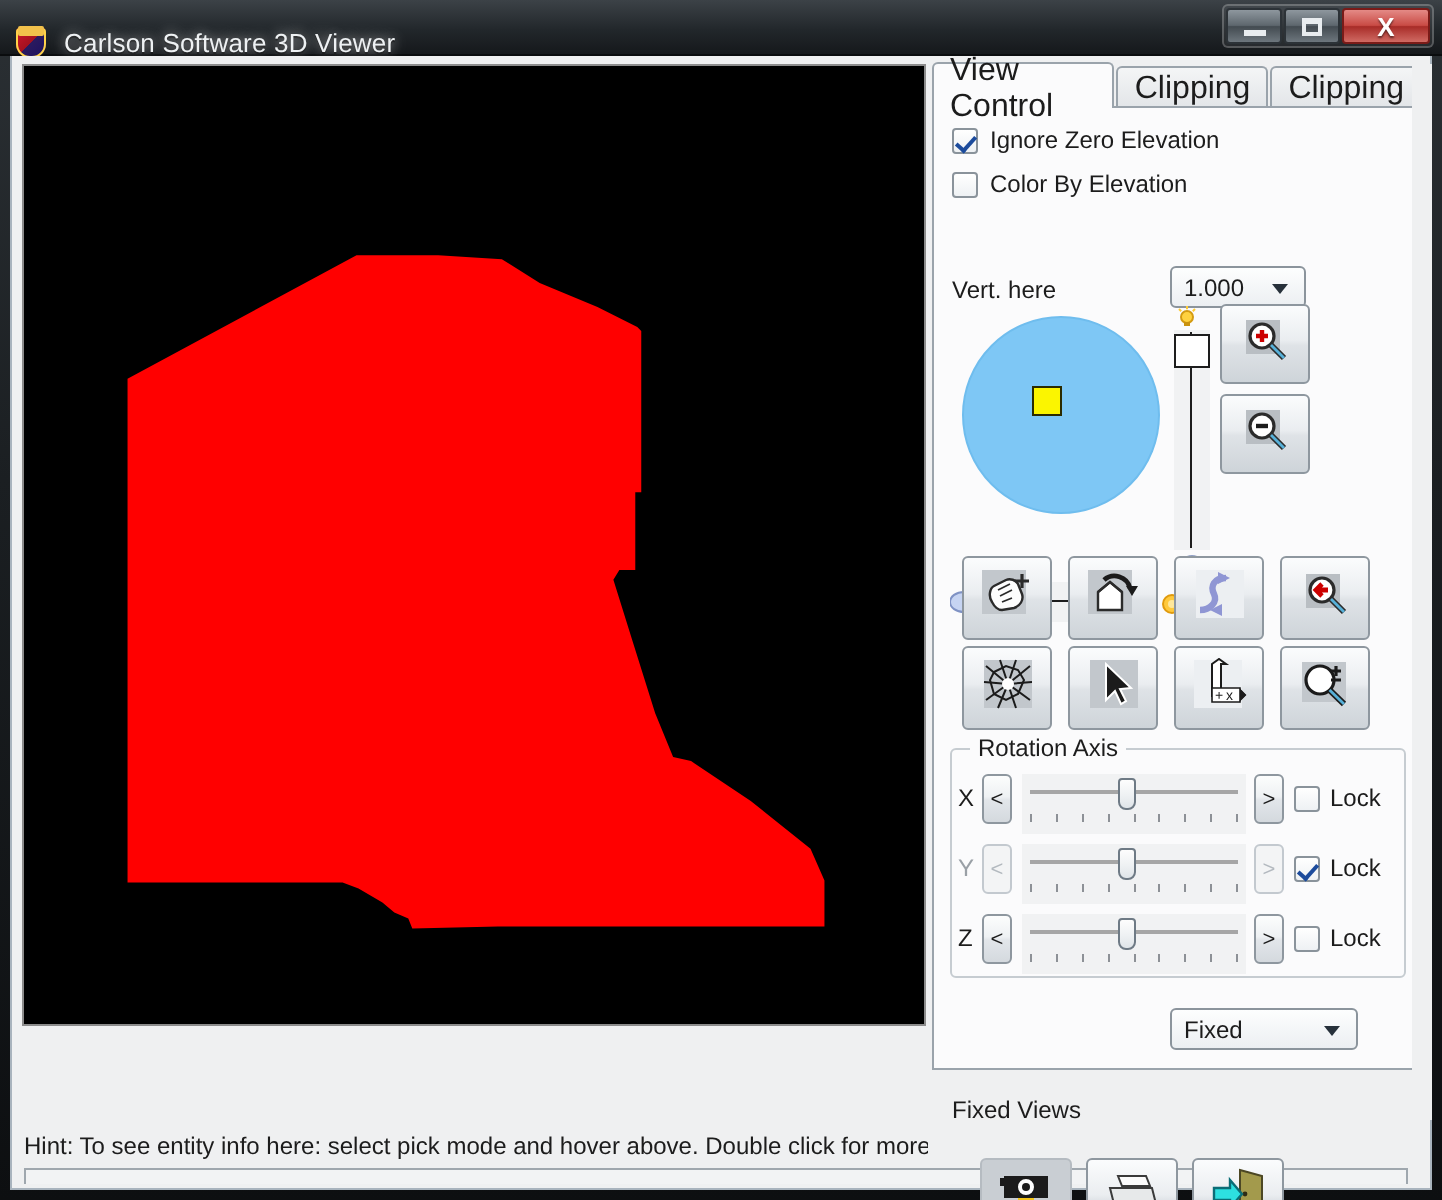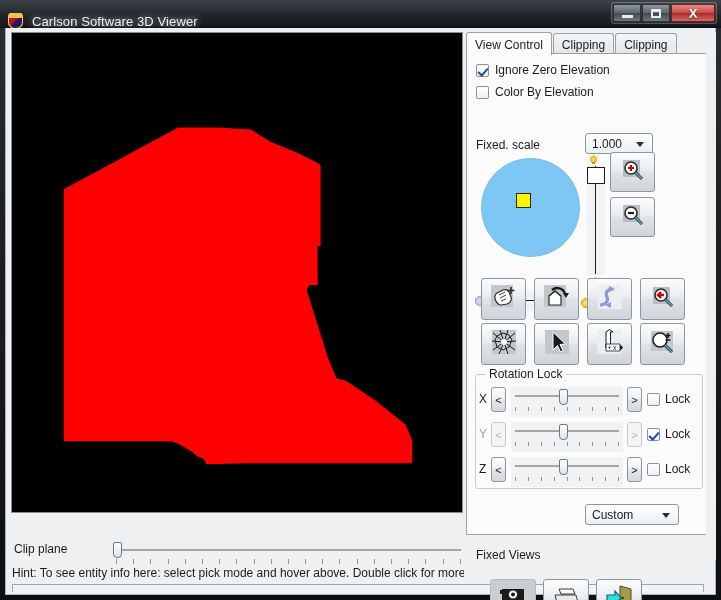--- a/index.html
+++ b/index.html
@@ -120,22 +120,22 @@
   #info-panel {
     position:absolute; left: 6px; top: 556px; width: 692px; height: 8px;
     background: #f2f3f4; border: 1px solid #9fa7ae; border-bottom:none;
   }
 
   
   #right-panel {
     position:absolute; left: 460px; top: 4px; width: 246px; height: 528px;
   }
   #tabstrip {
-    position:absolute; left: 0; top: 0; height: 22px; display:flex; align-items:center;
-    font-size: 12px;
+    position:absolute; left: 0; top: 0; height: 22px; display:flex; align-items:flex-end;
+    font-size: 16px;
   }
   .tab {
     height: 21px; padding: 2px 8px 0 8px;
     border: 1px solid #9aa3ab; border-bottom: none;
     background: linear-gradient(180deg,#f4f5f6 0%, #e2e5e8 100%);
     color:#1c1c1c; margin-right: 1px;
     border-radius: 3px 3px 0 0;
     display:flex; align-items:center;
   }
   .tab.active {
@@ -349,50 +349,20 @@
     <div id="viewport">
       <svg viewBox="0 0 452 481" preserveAspectRatio="none">
         <rect x="0" y="0" width="452" height="481" fill="#000000"></rect>
         <polygon fill="#ff0000" points="
           167,95 208,95 240,97 259,109 288,121 308,131 310,133 310,214 307,214 307,253 299,253 296,258
           306,290 317,325 326,347 335,349 365,369 395,393 402,409 402,432 290,432 238,432 195,433 193,428
           186,425 180,420 168,413 160,410 52,410 52,157 "></polygon>
       </svg>
     </div>
 
-    <div id="clipplane-row">
-      <div id="clipplane-label">Clip plane</div>
-      <div id="clip-slider">
-        <div class="track"></div>
-        <div class="thumb"></div>
-        <div class="ticks">
-          <i></i>
-            <i></i>
-            <i></i>
-            <i></i>
-            <i></i>
-            <i></i>
-            <i></i>
-            <i></i>
-            <i></i>
-            <i></i>
-          <i></i>
-            <i></i>
-            <i></i>
-            <i></i>
-            <i></i>
-            <i></i>
-            <i></i>
-            <i></i>
-            <i></i>
-            <i></i>
-            <i></i>
-        </div>
-      </div>
-    </div>
 
     <div id="hint-bar">Hint: To see entity info here: select pick mode and hover above. Double click for more features.</div>
     <div id="info-panel"></div>
 
     <div id="right-panel">
 
       <div id="tabstrip">
         <div class="tab active">View Control</div>
         <div class="tab">Clipping</div>
         <div class="tab">Clipping</div>
@@ -402,21 +372,21 @@
 
         <div class="chk-row" style="left:9px; top:9px;">
           <span class="cbox checked"></span>
           <span>Ignore Zero Elevation</span>
         </div>
         <div class="chk-row" style="left:9px; top:31px;align-items:center;">
           <span class="cbox"></span>
           <span>Color By Elevation</span>
         </div>
 
-        <div id="vert-scale-label">Fixed. scale</div>
+        <div id="vert-scale-label">Vert. here</div>
         <div class="combo" id="vert-scale-combo">
           <span>1.000</span>
           <span class="arrow"></span>
         </div>
 
         <div id="light-circle"></div>
         <div id="light-handle"></div>
 
         <div id="light-top-marker">
           <svg viewBox="0 0 11 11" width="11" height="11">
@@ -563,21 +533,21 @@
               <rect x="1" y="1" width="22" height="20" fill="#c2c7cc"></rect>
               <circle cx="10" cy="10" r="7" fill="#fff" stroke="#1b1b1b" stroke-width="1.6"></circle>
               <path d="M18 3 v5 M15.5 5.5 h5 M15.5 10 h5" stroke="#1b1b1b" stroke-width="1.6"></path>
               <path d="M14.8 15 L22 22" stroke="#1b1b1b" stroke-width="3"></path>
               <path d="M14.8 15 L22 22" stroke="#57b0d8" stroke-width="1.4"></path>
             </svg>
           </span>
         </div>
 
         <div id="rot-group"></div>
-        <div id="rot-legend">Rotation Lock</div>
+        <div id="rot-legend">Rotation Axis</div>
 
         <div class="axis-row" id="axis-x">
           <span class="axis-label">X</span>
           <div class="nudge left">&lt;</div>
           <div class="ax-slider">
             <div class="tr"></div>
             <div class="th"></div>
             <div class="tk">
                 <i></i>
                 <i></i>
@@ -642,21 +612,21 @@
           </div>
           <div class="nudge right">&gt;</div>
           <div class="lock-row">
             <span class="cbox"></span>
             <span>Lock</span>
           </div>
         </div>
 
         <div id="fixed-views-label">Fixed Views</div>
         <div class="combo" id="fixed-views-combo">
-          <span>Custom</span>
+          <span>Fixed</span>
           <span class="arrow"></span>
         </div>
 
       </div>
     </div>
 
     <div id="right-strip"></div>
 
     <div class="bbtn" id="bbtn-camera">
       <span>

